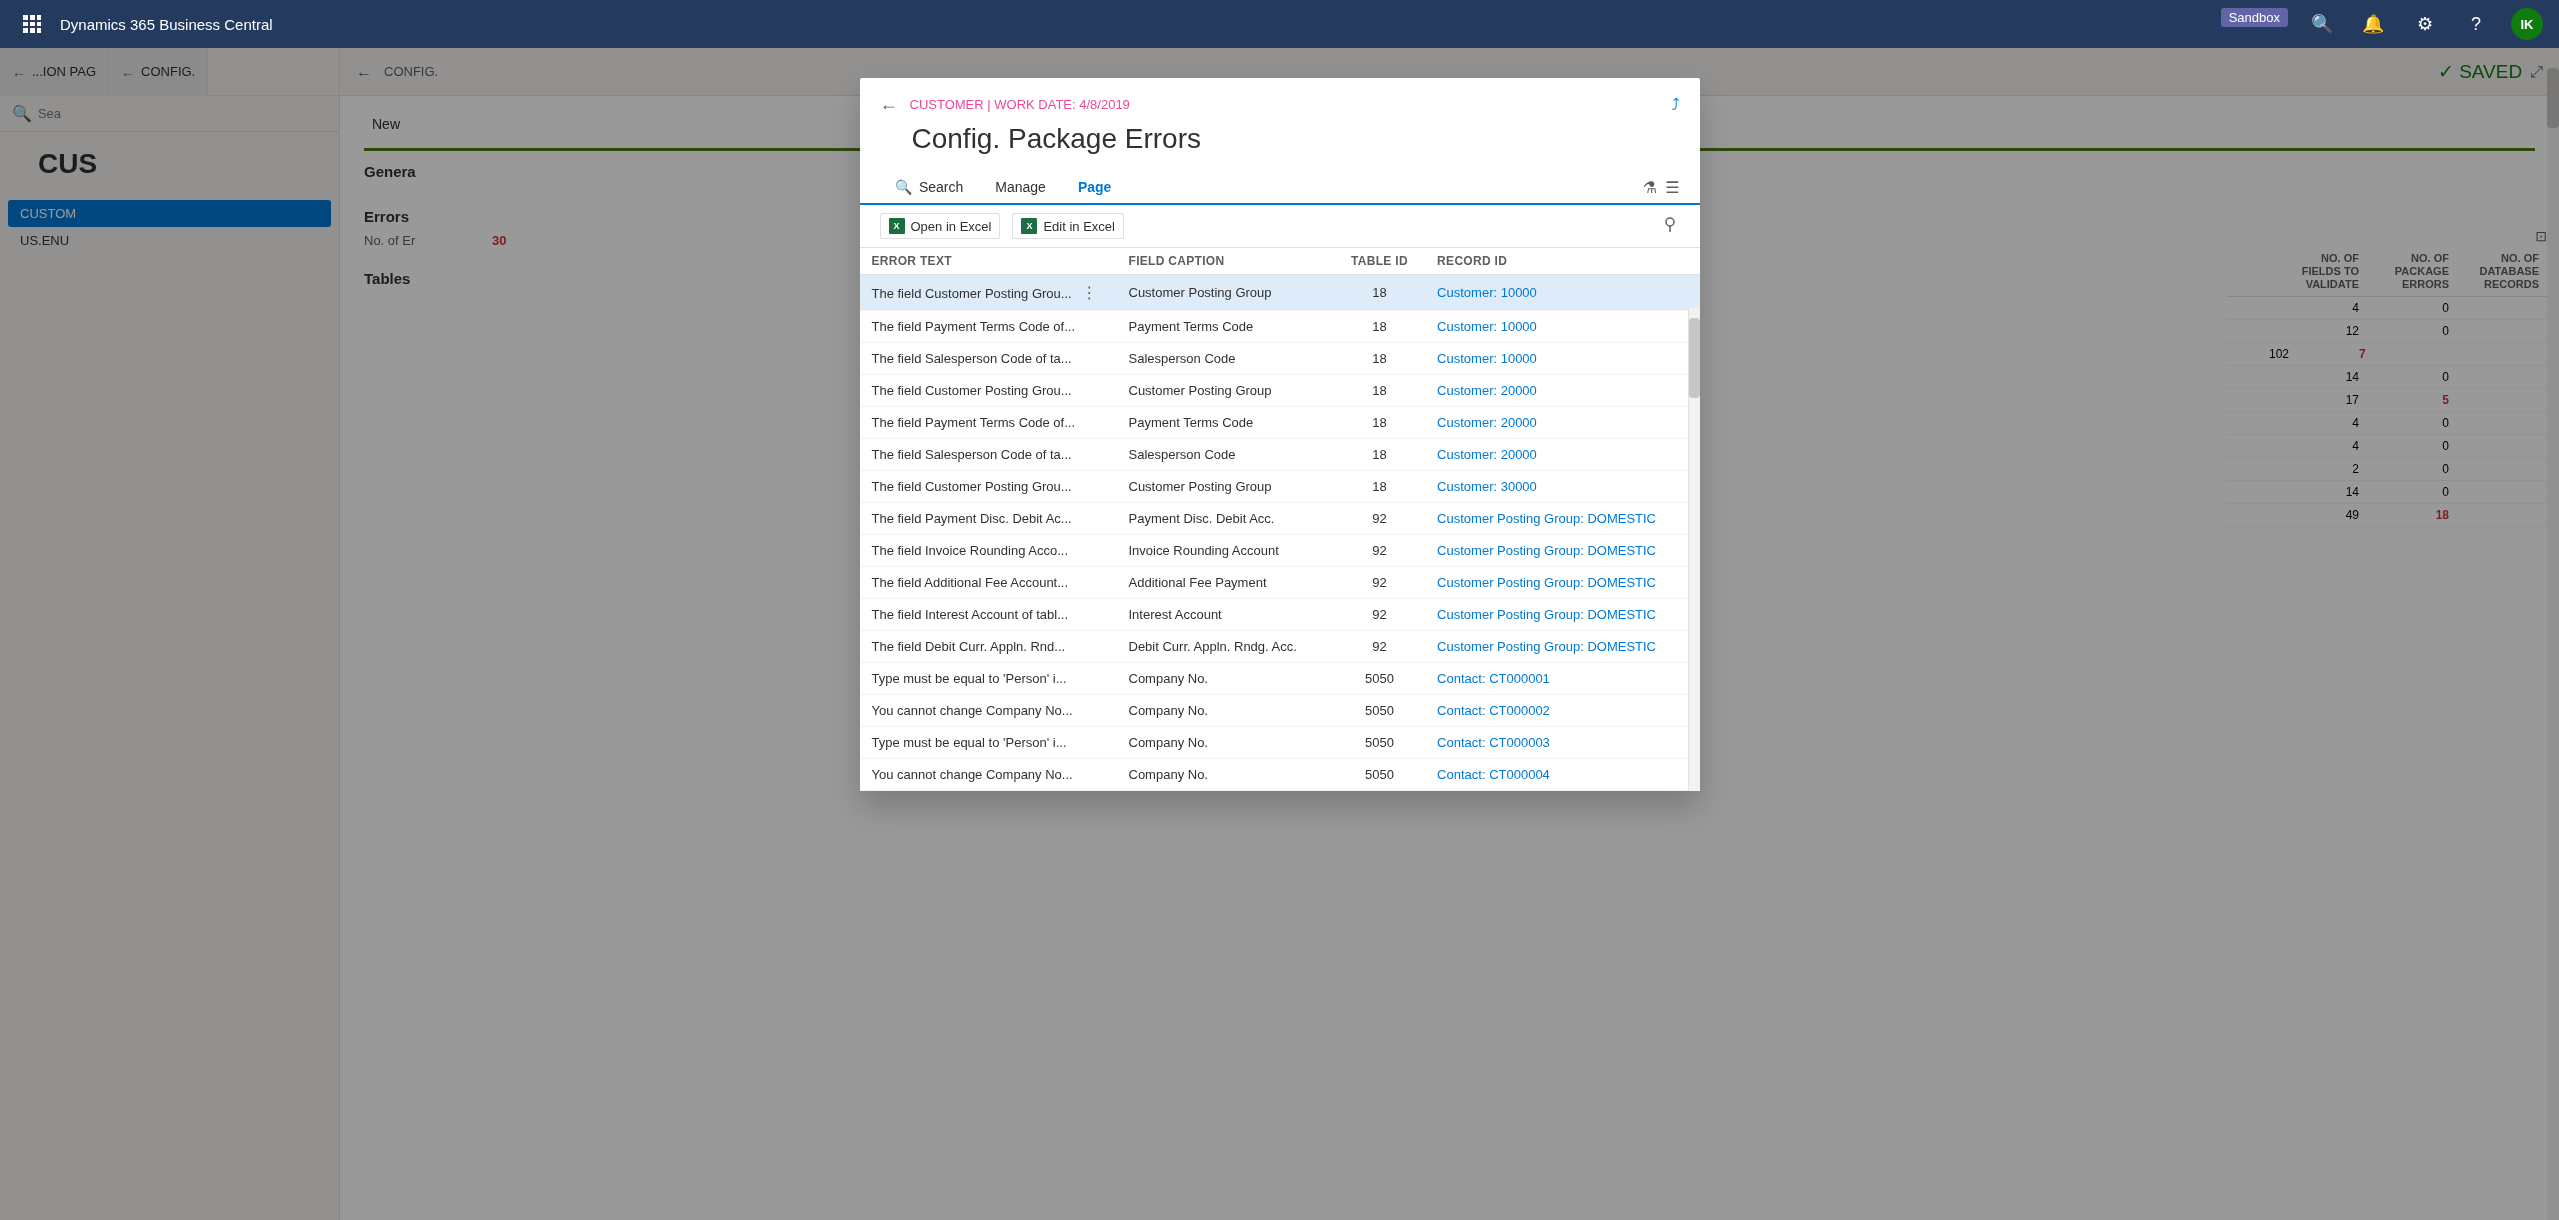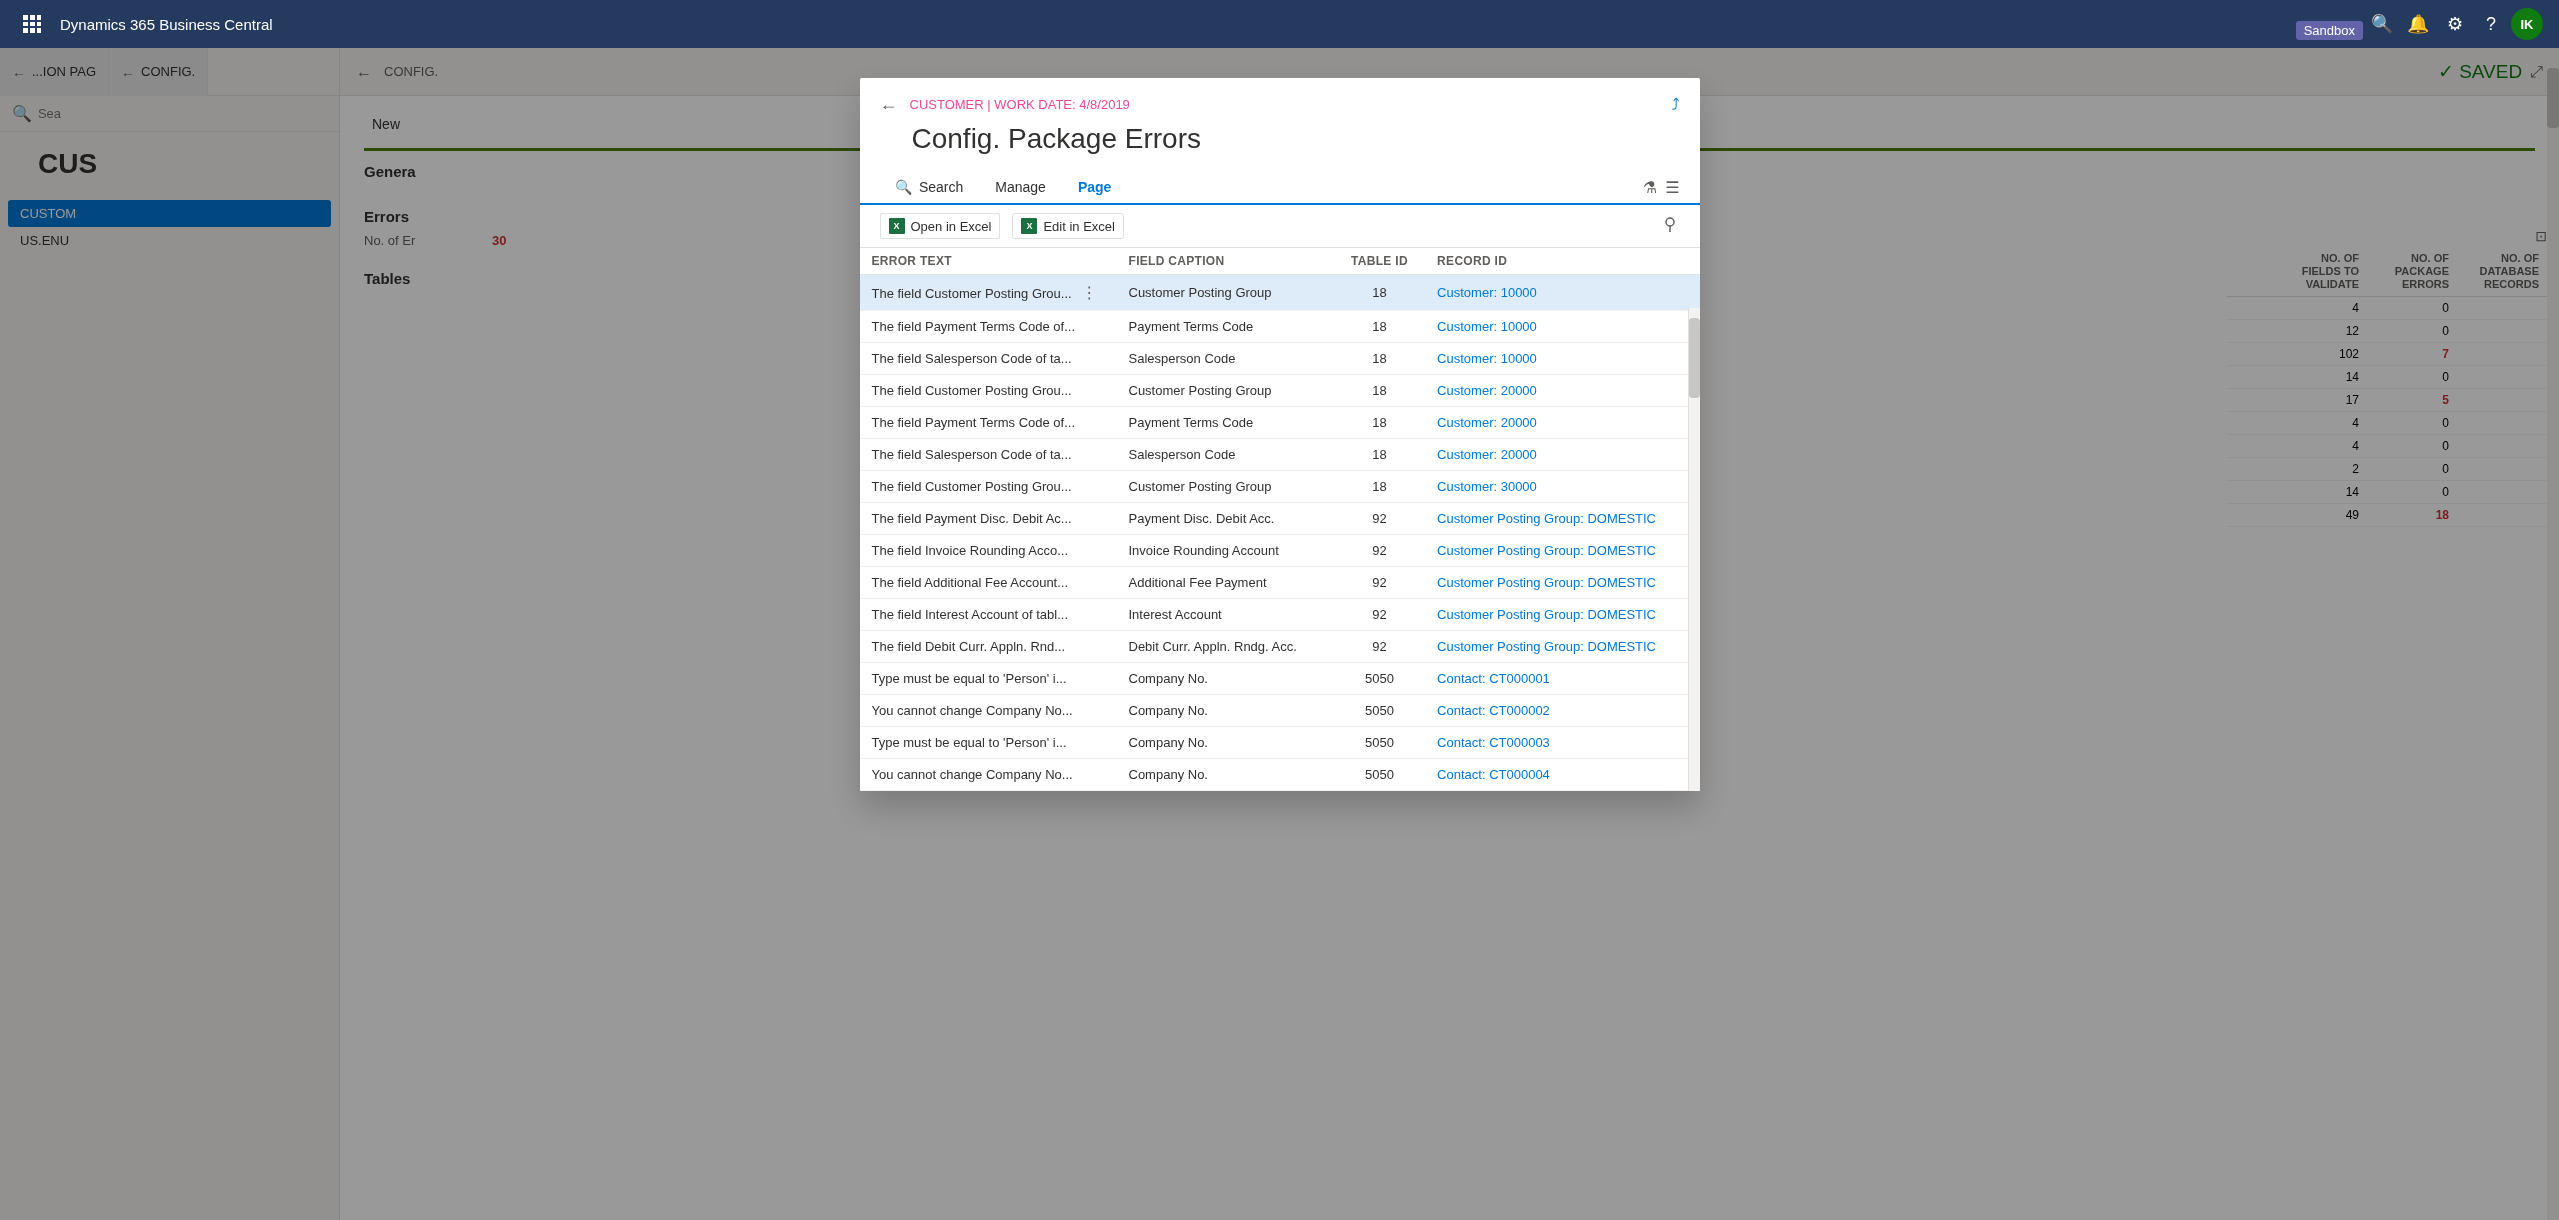--- a/index.html
+++ b/index.html
@@ -23,21 +23,21 @@
       display: flex; align-items: center; justify-content: center;
       margin-right: 12px;
       cursor: pointer;
     }
     .top-nav .app-title {
       font-size: 15px;
       color: white;
       flex: 1;
     }
     .top-nav .nav-right {
-      display: flex; align-items: flex-end; gap: 4px;
+      display: flex; align-items: flex-start; gap: 19px;
     }
     .top-nav .sandbox-badge {
       background: #6264a7;
       border-radius: 3px;
       padding: 2px 8px;
       font-size: 13px;
       color: white;
     }
     .top-nav .nav-icon {
       color: white;
@@ -548,21 +548,21 @@
             <span>4</span>
             <span>0</span>
             <span></span>
         </div>
         <div style="display:grid;grid-template-columns:1fr 90px 90px 90px;font-size:12px;padding:4px 8px;border-bottom:1px solid #f3f2f1;text-align:right;">
           <span></span>
             <span>12</span>
             <span>0</span>
             <span></span>
         </div>
-        <div style="display:grid;grid-template-columns:1fr 90px 90px 90px;font-size:12px;padding:4px 8px;border-bottom:1px solid #f3f2f1;text-align:right;">
+        <div style="display:grid;grid-template-columns:1fr 90px 90px 90px;font-size:12px;padding:4px 8px;border-bottom:1px solid #f3f2f1;">
           <span></span>
             <span>102</span>
             <span style="color:#d13438;font-weight:600;">7</span>
             <span></span>
         </div>
         <div style="display:grid;grid-template-columns:1fr 90px 90px 90px;font-size:12px;padding:4px 8px;border-bottom:1px solid #f3f2f1;text-align:right;">
           <span></span>
             <span>14</span>
             <span>0</span>
             <span></span>

